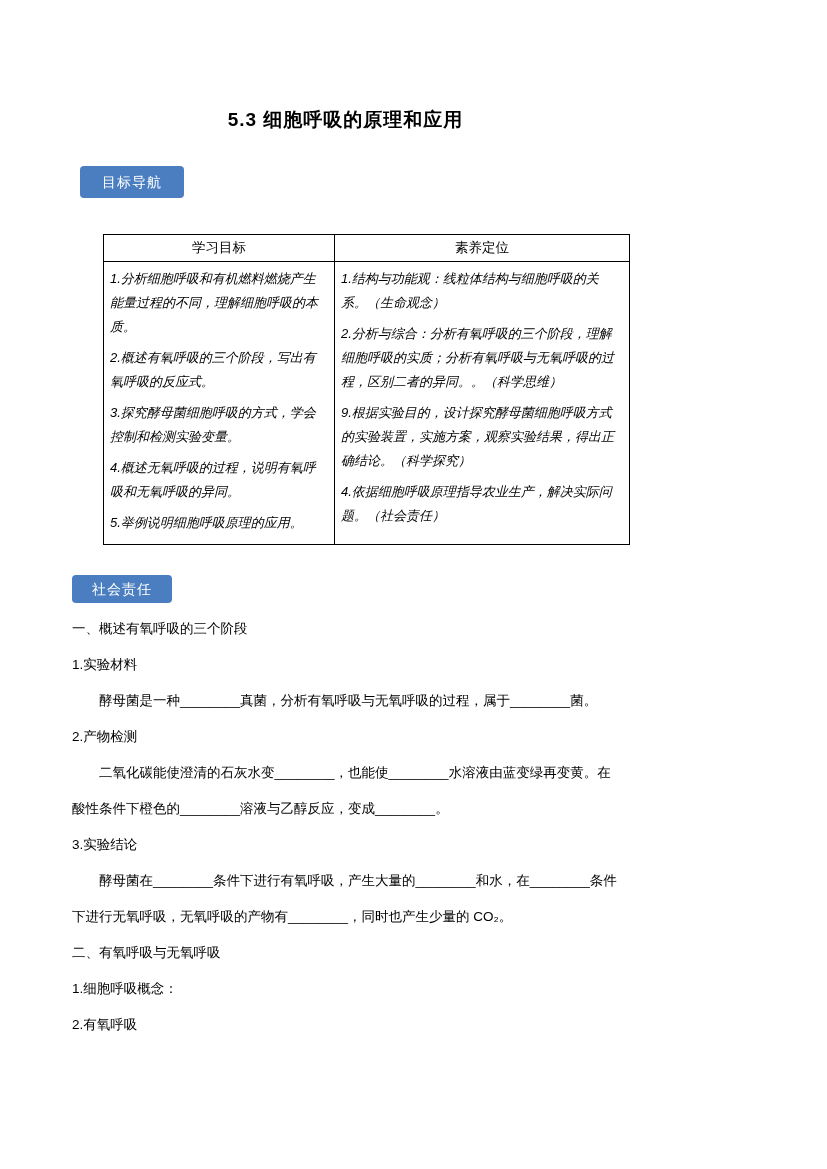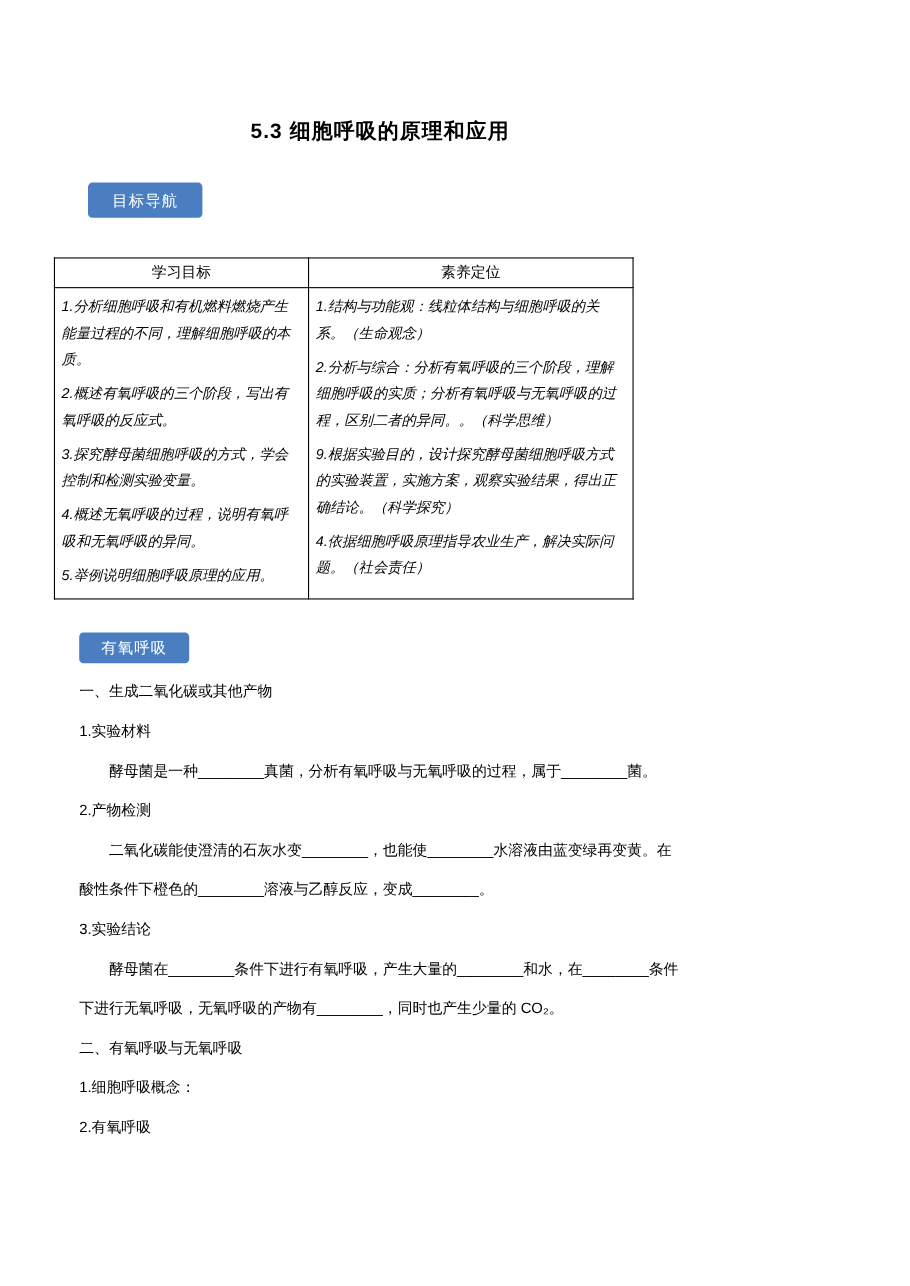--- a/index.html
+++ b/index.html
@@ -30,21 +30,21 @@
     font-size: 14px;
     line-height: 1;
     padding: 9px 22px;
     border-radius: 4px;
     letter-spacing: 1px;
   }
   .badge-goal { margin: 32px 0 0 80px; }
   .badge-preview { margin: 30px 0 0 72px; padding: 7px 20px; }
   table.objectives {
     border-collapse: collapse;
-    margin: 36px 0 0 49px;
+    margin: 36px 0 0 103px;
     width: 526px;
     table-layout: fixed;
   }
   table.objectives th,
   table.objectives td {
     border: 1px solid #000;
   }
   table.objectives th {
     font-weight: normal;
     font-size: 13.5px;
@@ -108,25 +108,25 @@
           <p>1.结构与功能观：线粒体结构与细胞呼吸的关系。（生命观念）</p>
           <p>2.分析与综合：分析有氧呼吸的三个阶段，理解细胞呼吸的实质；分析有氧呼吸与无氧呼吸的过程，区别二者的异同。。（科学思维）</p>
           <p>9.根据实验目的，设计探究酵母菌细胞呼吸方式的实验装置，实施方案，观察实验结果，得出正确结论。（科学探究）</p>
           <p>4.依据细胞呼吸原理指导农业生产，解决实际问题。（社会责任）</p>
         </td>
       </tr>
     </tbody>
   </table>
 
   <div>
-    <div class="badge badge-preview" style="background-color: rgb(74, 126, 192);">有氧呼吸</div>
+    <div class="badge badge-preview" style="background-color: rgb(74, 126, 192);">社会责任</div>
   </div>
 
   <div class="preview-body">
-    <p>一、生成二氧化碳或其他产物</p>
+    <p>一、概述有氧呼吸的三个阶段</p>
     <p>1.实验材料</p>
     <p class="indent">酵母菌是一种________真菌，分析有氧呼吸与无氧呼吸的过程，属于________菌。</p>
     <p>2.产物检测</p>
     <p class="indent">二氧化碳能使澄清的石灰水变________，也能使________水溶液由蓝变绿再变黄。在酸性条件下橙色的________溶液与乙醇反应，变成________。</p>
     <p>3.实验结论</p>
     <p class="indent">酵母菌在________条件下进行有氧呼吸，产生大量的________和水，在________条件下进行无氧呼吸，无氧呼吸的产物有________，同时也产生少量的 CO₂。</p>
     <p>二、有氧呼吸与无氧呼吸</p>
     <p>1.细胞呼吸概念：</p>
     <p>2.有氧呼吸</p>
   </div>

